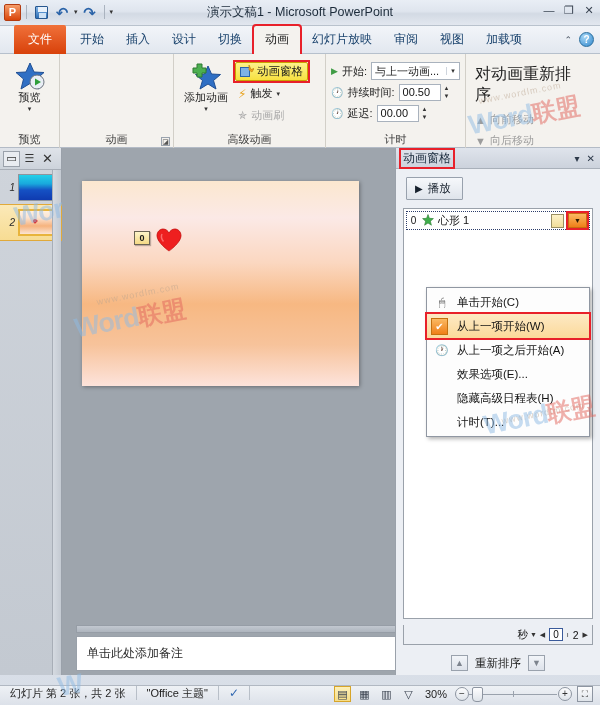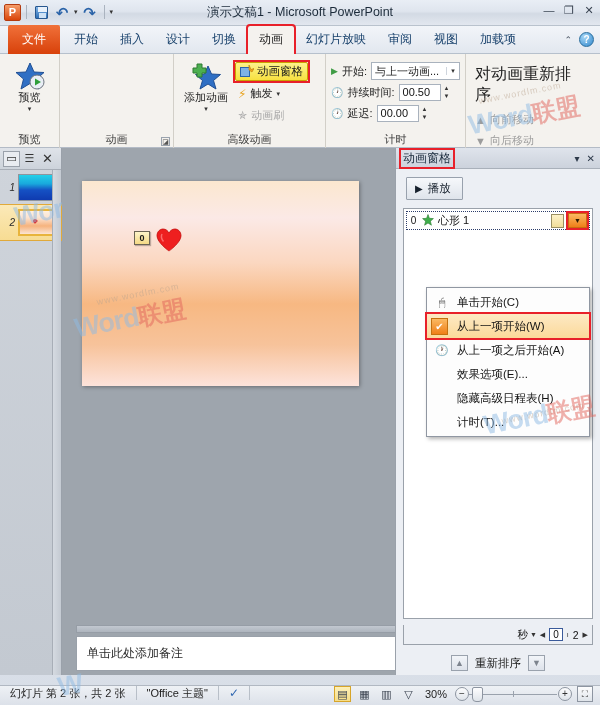--- a/index.html
+++ b/index.html
@@ -31,21 +31,21 @@
   .redo-ic { color:#2a63a8; font-size:15px; font-weight:bold; }
   .tinyarr { font-size:7px; color:#333; }
   .title-text { position:absolute; left:0; right:0; top:4px; text-align:center;
     font-size:12.5px; color:#1c2b3a; }
   .winbtns { position:absolute; right:4px; top:4px; display:flex; gap:6px; color:#3b4553; font-size:11px; }
   .winbtns span { width:14px; text-align:center; }
 
   
   .tabbar { position:relative; height:28px;
     background:linear-gradient(#f2f5f9,#e2e7ef); border-bottom:1px solid #b6c0cc; }
-  .tabs { display:flex; align-items:flex-end; height:28px; padding-left:8px; }
+  .tabs { display:flex; align-items:flex-end; height:28px; padding-left:14px; }
   .tab { padding:5px 11px 6px; font-size:12px; color:#17406b; cursor:default; white-space:nowrap; }
   .tab.file { background:linear-gradient(#f0713a,#d8410a); color:#fff; font-weight:normal;
     border-radius:2px 2px 0 0; padding:6px 14px; margin-right:3px; }
   .tab.active { background:#f4f2ee; border:1px solid #b6c0cc; border-bottom:1px solid #f4f2ee;
     border-radius:3px 3px 0 0; position:relative; top:1px; color:#1b1b1b; }
   .tab-hl { outline:2px solid #e8202a; outline-offset:-1px; }
   .tabright { position:absolute; right:6px; top:6px; display:flex; align-items:center; gap:7px; }
   .helpbtn { width:15px; height:15px; border-radius:50%;
     background:radial-gradient(circle at 35% 30%,#a8d8f7,#2f86cc); color:#fff;
     font-size:10px; font-weight:bold; display:flex; align-items:center; justify-content:center;

